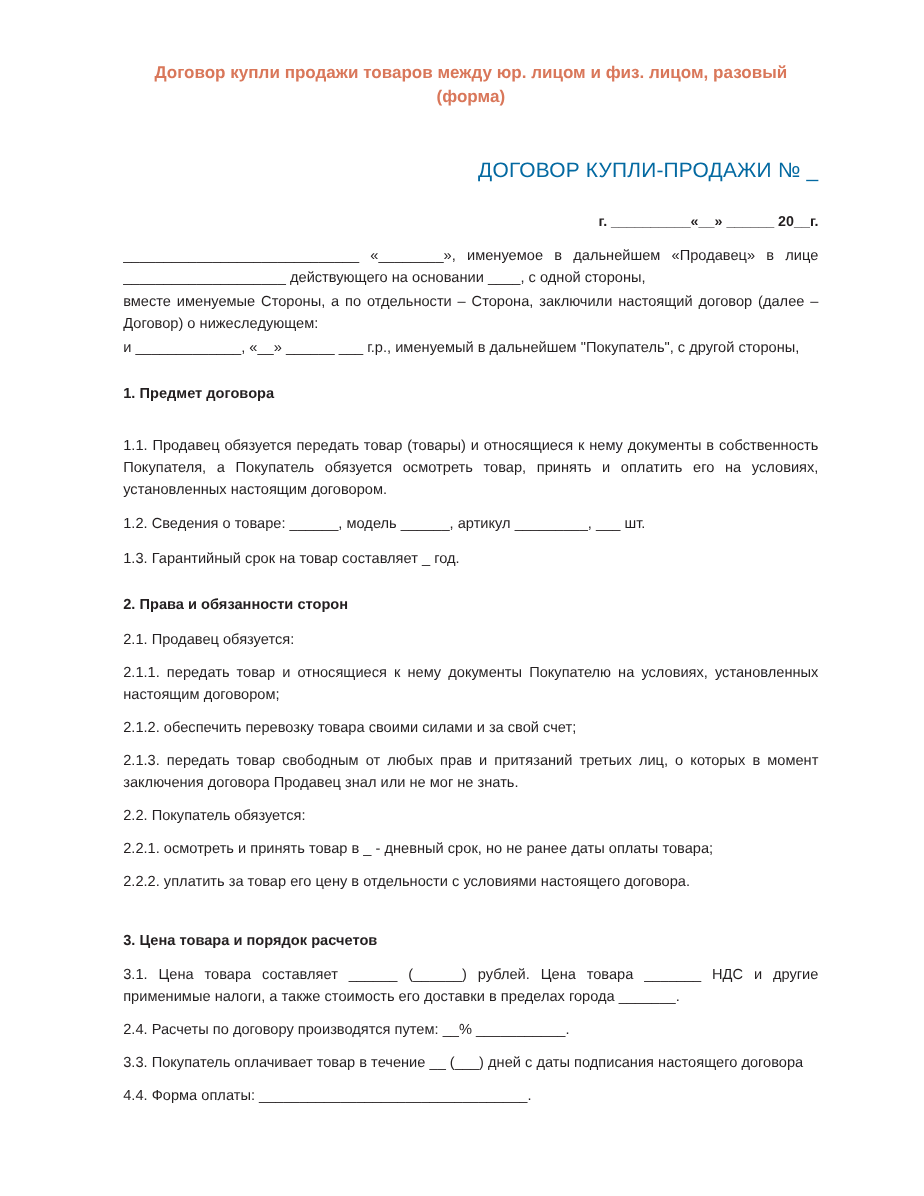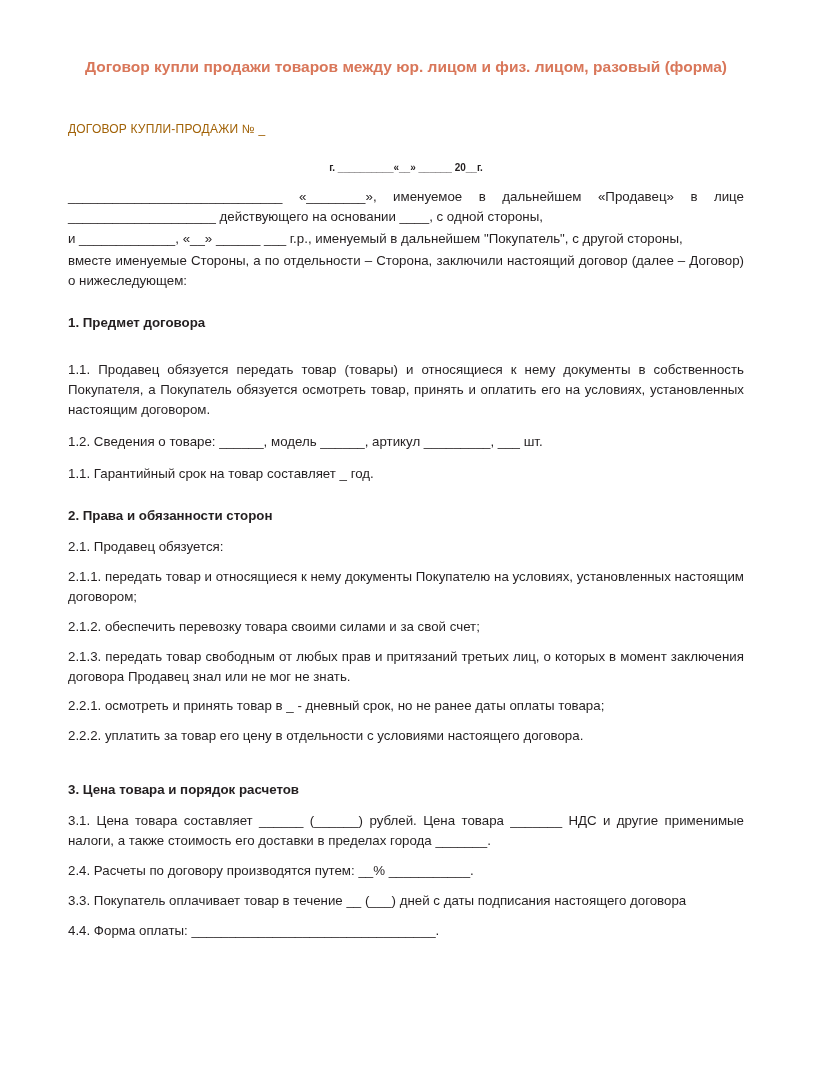--- a/index.html
+++ b/index.html
@@ -10,45 +10,45 @@
   body {
     width: 840px;
     min-height: 1087px;
     font-family: "Liberation Sans", sans-serif;
     color: #231f20;
   }
   .page {
     width: 840px;
     min-height: 1087px;
     box-sizing: border-box;
-    padding: 56px 96px 30px 68px;
+    padding: 56px 96px 30px 112px;
     background: #fff;
     position: relative;
   }
   .doc-header {
     color: #d9775a;
     font-weight: bold;
     font-size: 15.5px;
     line-height: 1.45;
     text-align: center;
     margin: 0 0 44px 0;
     padding: 0 10px;
   }
   .doc-title {
-    text-align: left;
-    font-size: 12px;
+    text-align: right;
+    font-size: 19px;
     letter-spacing: 0.2px;
     margin: 0 0 26px 0;
-    color: #a16207;
+    color: #0369a1;
   }
   .city-row {
     display: flex;
-    justify-content: center;
+    justify-content: flex-end;
     align-items: baseline;
-    font-size: 10px;
+    font-size: 13px;
     font-weight: bold;
     margin: 0 0 14px 0;
   }
   .city-left { white-space: pre; }
   .city-right { white-space: pre; }
   p.body {
     font-size: 13.3px;
     line-height: 1.5;
     margin: 0 0 4px 0;
     text-align: justify;
@@ -80,38 +80,39 @@
 
   <div class="doc-title">ДОГОВОР КУПЛИ-ПРОДАЖИ № _</div>
 
   <div class="city-row">
     <span class="city-left">г. __________</span>
     <span class="city-right">«__» ______ 20__г.</span>
   </div>
 
   <div class="intro-block">
     <p class="body">_____________________________ «________», именуемое в дальнейшем «Продавец» в лице ____________________ действующего на основании ____, с одной стороны,</p>
+    <p class="body loose">вместе именуемые Стороны, а по отдельности – Сторона, заключили настоящий договор (далее – Договор) о нижеследующем:</p>
     <p class="body">и _____________, «__» ______ ___ г.р., именуемый в дальнейшем "Покупатель", с другой стороны,</p>
-    <p class="body loose">вместе именуемые Стороны, а по отдельности – Сторона, заключили настоящий договор (далее – Договор) о нижеследующем:</p>
   </div>
 
   <div class="section">
     <div class="section-title">1. Предмет договора</div>
     <div class="spacer-16"></div>
     <p class="clause">1.1. Продавец обязуется передать товар (товары) и относящиеся к нему документы в собственность Покупателя, а Покупатель обязуется осмотреть товар, принять и оплатить его на условиях, установленных настоящим договором.</p>
     <p class="clause">1.2. Сведения о товаре: ______, модель ______, артикул _________, ___ шт.</p>
-    <p class="clause">1.1.  Гарантийный срок на товар составляет _ год.</p>
+    <p class="clause">1.3.  Гарантийный срок на товар составляет _ год.</p>
   </div>
 
   <div class="section">
     <div class="section-title">2. Права и обязанности сторон</div>
     <p class="clause narrow">2.1. Продавец обязуется:</p>
     <p class="clause narrow">2.1.1. передать товар и относящиеся к нему документы Покупателю на условиях, установленных настоящим договором;</p>
     <p class="clause narrow">2.1.2. обеспечить перевозку товара своими силами и за свой счет;</p>
     <p class="clause narrow">2.1.3. передать товар свободным от любых прав и притязаний третьих лиц, о которых в момент заключения договора Продавец знал или не мог не знать.</p>
+    <p class="clause narrow">2.2. Покупатель обязуется:</p>
     <p class="clause narrow">2.2.1. осмотреть и принять товар в _ - дневный срок, но не ранее даты оплаты товара;</p>
     <p class="clause narrow">2.2.2. уплатить за товар его цену в отдельности с условиями настоящего договора.</p>
   </div>
 
   <div class="section">
     <div class="section-title tight">3. Цена товара и порядок расчетов</div>
     <p class="clause narrow">3.1. Цена товара составляет ______ (______) рублей. Цена товара _______ НДС и другие применимые налоги, а также стоимость его доставки в пределах города _______.</p>
     <p class="clause narrow">2.4. Расчеты по договору производятся путем: __% ___________.</p>
     <p class="clause narrow">3.3. Покупатель оплачивает товар в течение __ (___) дней с даты подписания настоящего договора</p>
     <p class="clause narrow">4.4. Форма оплаты: _________________________________.</p>

